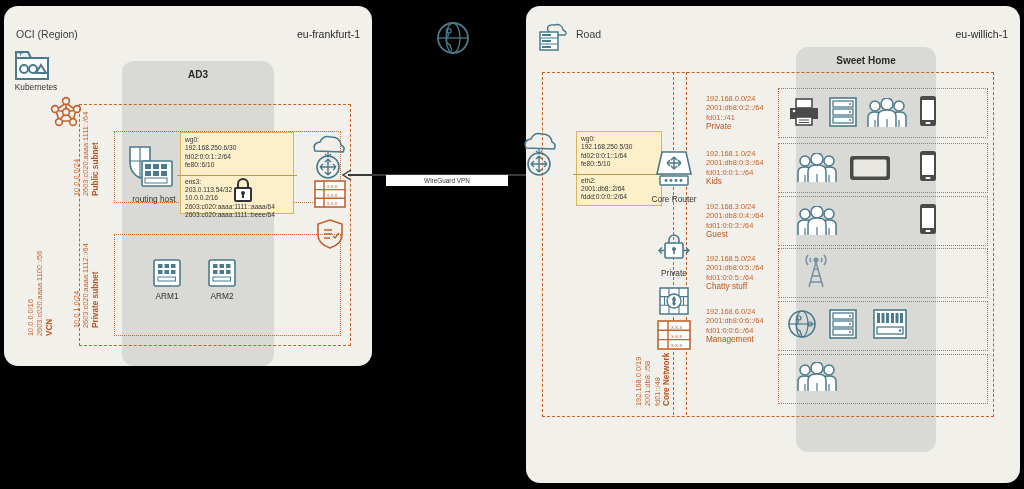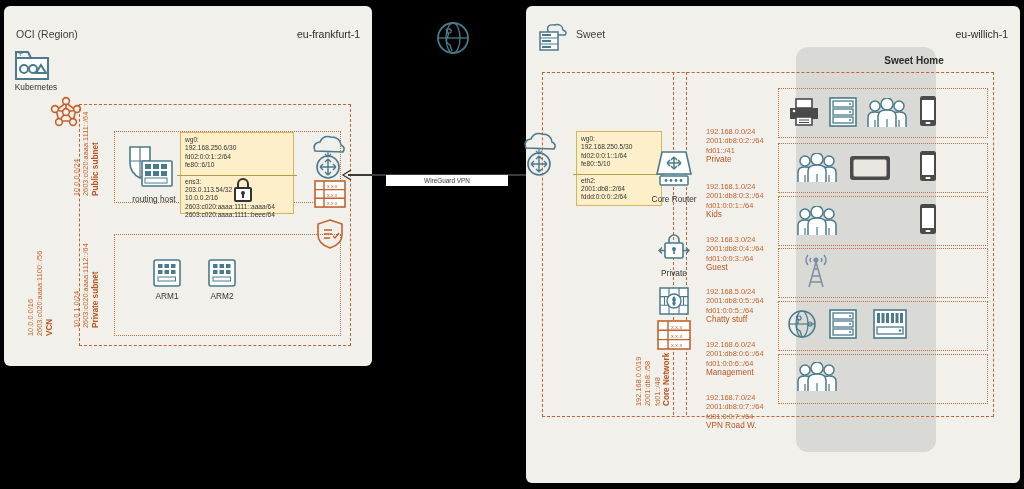--- a/index.html
+++ b/index.html
@@ -1,29 +1,29 @@
 <!DOCTYPE html>
 <html><head>
 <meta charset="utf-8">
 <style>
   html,body{margin:0;padding:0;background:#000;}
   body{width:1024px;height:489px;position:relative;overflow:hidden;
        font-family:"Liberation Sans","DejaVu Sans",sans-serif;}
-  .panel{position:absolute;background:#f2f0ea;border-radius:6px;}
+  .panel{position:absolute;background:#f2f0ea;border-radius:14px;}
   #oci-panel{left:4px;top:6px;width:368px;height:360px;}
   #home-panel{left:526px;top:6px;width:494px;height:477px;}
   .panel-title{position:absolute;font-size:10.5px;color:#3d3d3d;}
   .panel-region{position:absolute;font-size:10.5px;font-weight:normal;color:#2b2b2b;}
   .az-box{position:absolute;background:#d9d9d6;border-radius:12px;}
   .az-label{position:absolute;width:100%;text-align:center;font-size:10px;
-            font-weight:bold;color:#2b2b2b;top:8px;padding-left:48px;}
+            font-weight:bold;color:#2b2b2b;top:8px;}
   .dash-orange{position:absolute;border:1.4px dashed #c4622d;}
   .dot-orange{position:absolute;border:1.3px dotted #c96f3f;}
   .ip-label{position:absolute;font-size:7.4px;color:#c4622d;line-height:9.3px;
-            white-space:nowrap;margin-top:33px;}
+            white-space:nowrap;}
   .ip-label b{font-size:8.2px;font-weight:normal;color:#b9541f;}
   .cfgbox{position:absolute;background:#fcefc9;border:1px solid #d9b45a;
           font-size:6.6px;color:#333;line-height:8.4px;box-sizing:border-box;}
   .cfgbox .sep{border-top:1px solid #b99a45;margin:2px -4px 2px -4px;}
   .cfgbox .pad{padding:3px 4px;}
   .icon-cap{position:absolute;font-size:8.3px;color:#333;text-align:center;
             white-space:nowrap;}
   .ico{position:absolute;}
   .tunnel{position:absolute;background:#3a3a3a;}
   .tunnel-lbl{position:absolute;background:#fff;color:#333;font-size:6.4px;
@@ -59,20 +59,23 @@
         <circle cx="18" cy="5" r="3.4" fill="#f2f0ea"></circle>
         <circle cx="7" cy="13" r="3.4" fill="#f2f0ea"></circle>
         <circle cx="29" cy="13" r="3.4" fill="#f2f0ea"></circle>
         <circle cx="11" cy="26" r="3.4" fill="#f2f0ea"></circle>
         <circle cx="25" cy="26" r="3.4" fill="#f2f0ea"></circle>
         <circle cx="18" cy="16" r="3.4" fill="#f2f0ea"></circle>
       </g>
     </svg>
   </div>
 
+  <div class="az-box" style="left:118px;top:55px;width:152px;height:305px;">
+    <div class="az-label">AD3</div>
+  </div>
 
   <div class="dash-orange" style="left:75px;top:98px;width:270px;height:240px;"></div>
   <div class="vlbl" style="left:22px;top:330px;">
     <span>10.0.0.0/16</span><br><span>2603:c020:aaaa:1100::/56</span><br><b>VCN</b>
   </div>
 
   <div class="dot-orange" style="left:110px;top:125px;width:225px;height:70px;"></div>
   <div class="vlbl" style="left:68px;top:190px;">
     <span>10.0.0.0/24</span><br><span>2603:c020:aaaa:1111::/64</span><br><b>Public subnet</b>
   </div>
@@ -214,21 +217,21 @@
       <path d="M10 9 Q8 2 16 3 Q24 1 25 8 Q30 10 27 13 L13 13 Z" fill="none" stroke="#4a7a8c" stroke-width="1.4"></path>
       <rect x="2" y="10" width="18" height="18" fill="#fff" stroke="#4a7a8c" stroke-width="1.5"></rect>
       <path d="M2 16 L20 16 M2 22 L20 22" stroke="#4a7a8c" stroke-width="1.2"></path>
       <g fill="#4a7a8c">
           <rect x="4" y="12" width="9" height="2"></rect>
           <rect x="4" y="18" width="9" height="2"></rect>
           <rect x="4" y="24" width="9" height="2"></rect>
         </g>
     </svg>
   </div>
-  <div class="panel-title" style="left:50px;top:22px;">Sweet</div>
+  <div class="panel-title" style="left:50px;top:22px;">Road</div>
   <div class="panel-region" style="right:12px;top:22px;">eu-willich-1</div>
 
   <div class="az-box" style="left:270px;top:41px;width:140px;height:405px;">
     <div class="az-label">Sweet Home</div>
   </div>
 
   <div class="dash-orange" style="left:16px;top:66px;width:450px;height:343px;"></div>
 
   <div class="dash-orange" style="left:160px;top:66px;width:0px;height:343px;border-width:0 0 0 1.4px;"></div>
 
@@ -481,23 +484,20 @@
           <rect x="14" y="5" width="3" height="10"></rect>
         <rect x="19" y="5" width="3" height="10"></rect>
           <rect x="23.5" y="5" width="3" height="10"></rect>
           <rect x="28" y="5" width="3" height="10"></rect>
       </g>
       <rect x="5" y="19" width="26" height="7" fill="none" stroke="#4a7a8c" stroke-width="1.3"></rect>
       <circle cx="28" cy="22.5" r="1.2" fill="#4a7a8c"></circle>
     </svg>
   </div>
 
-  <div class="ip-label" style="left:180px;top:354px;">
-    <span>192.168.7.0/24</span><br><span>2001:db8:0:7::/64</span><br><span>fd01:0:0:7::/64</span><br><b>VPN Road W.</b>
-  </div>
   <div class="dot-orange" style="left:252px;top:348px;width:208px;height:48px;"></div>
   <div class="ico" style="left:270px;top:356px;">
     <svg width="42" height="30" viewBox="0 0 42 30">
       <g fill="#fff" stroke="#4a7a8c" stroke-width="1.5">
         <circle cx="9" cy="8" r="5"></circle>
           <path d="M2 29 L2 19 Q2 14 9 14 Q16 14 16 19 L16 29"></path>
         <circle cx="33" cy="8" r="5"></circle>
           <path d="M26 29 L26 19 Q26 14 33 14 Q40 14 40 19 L40 29"></path>
         <circle cx="21" cy="6" r="6"></circle>
           <path d="M12 29 L12 18 Q12 12 21 12 Q30 12 30 18 L30 29"></path>

